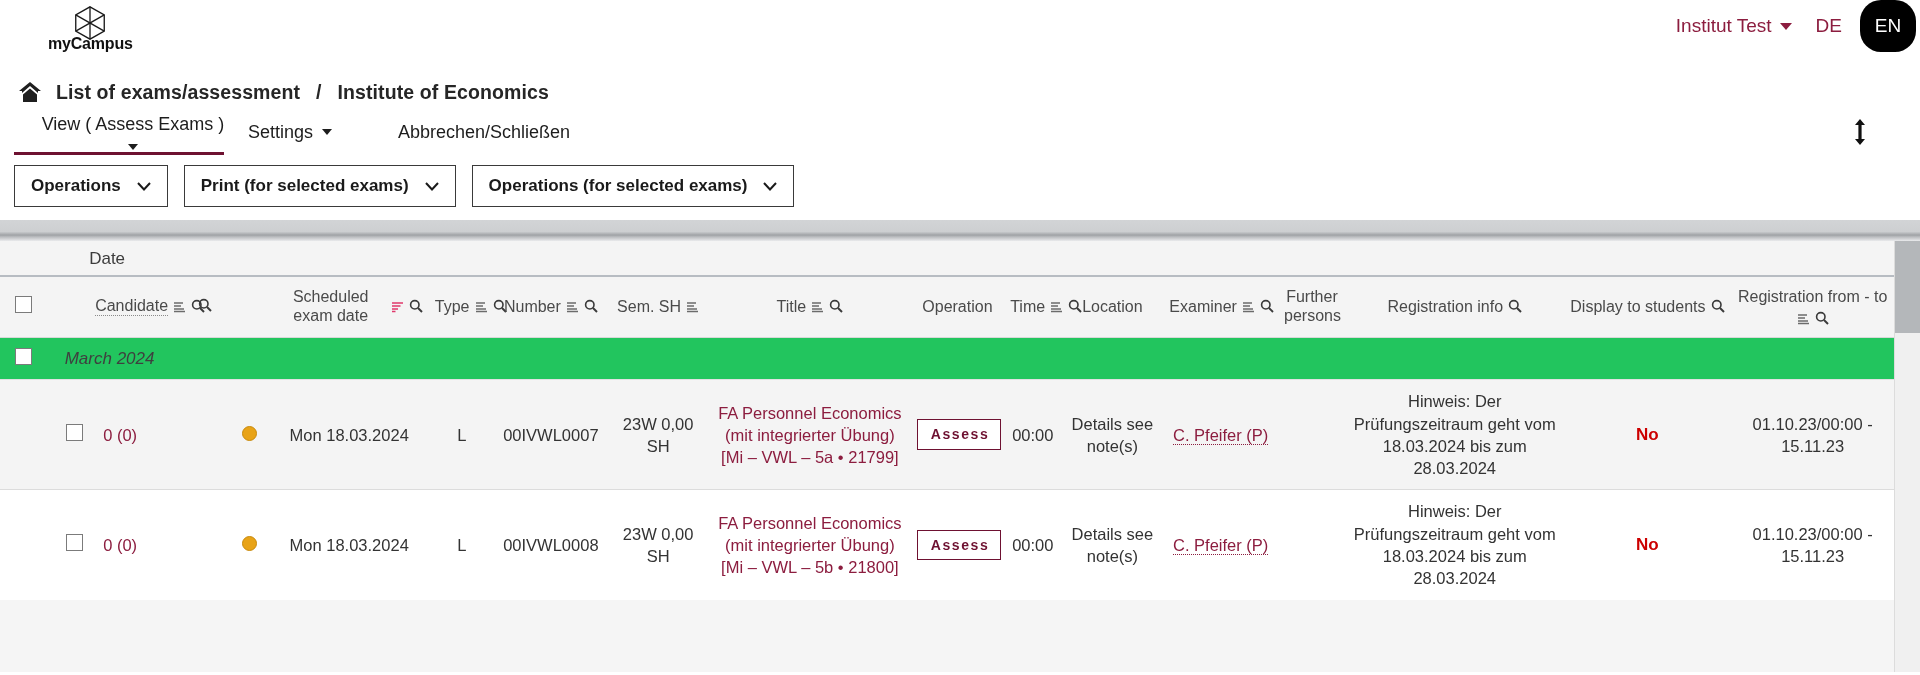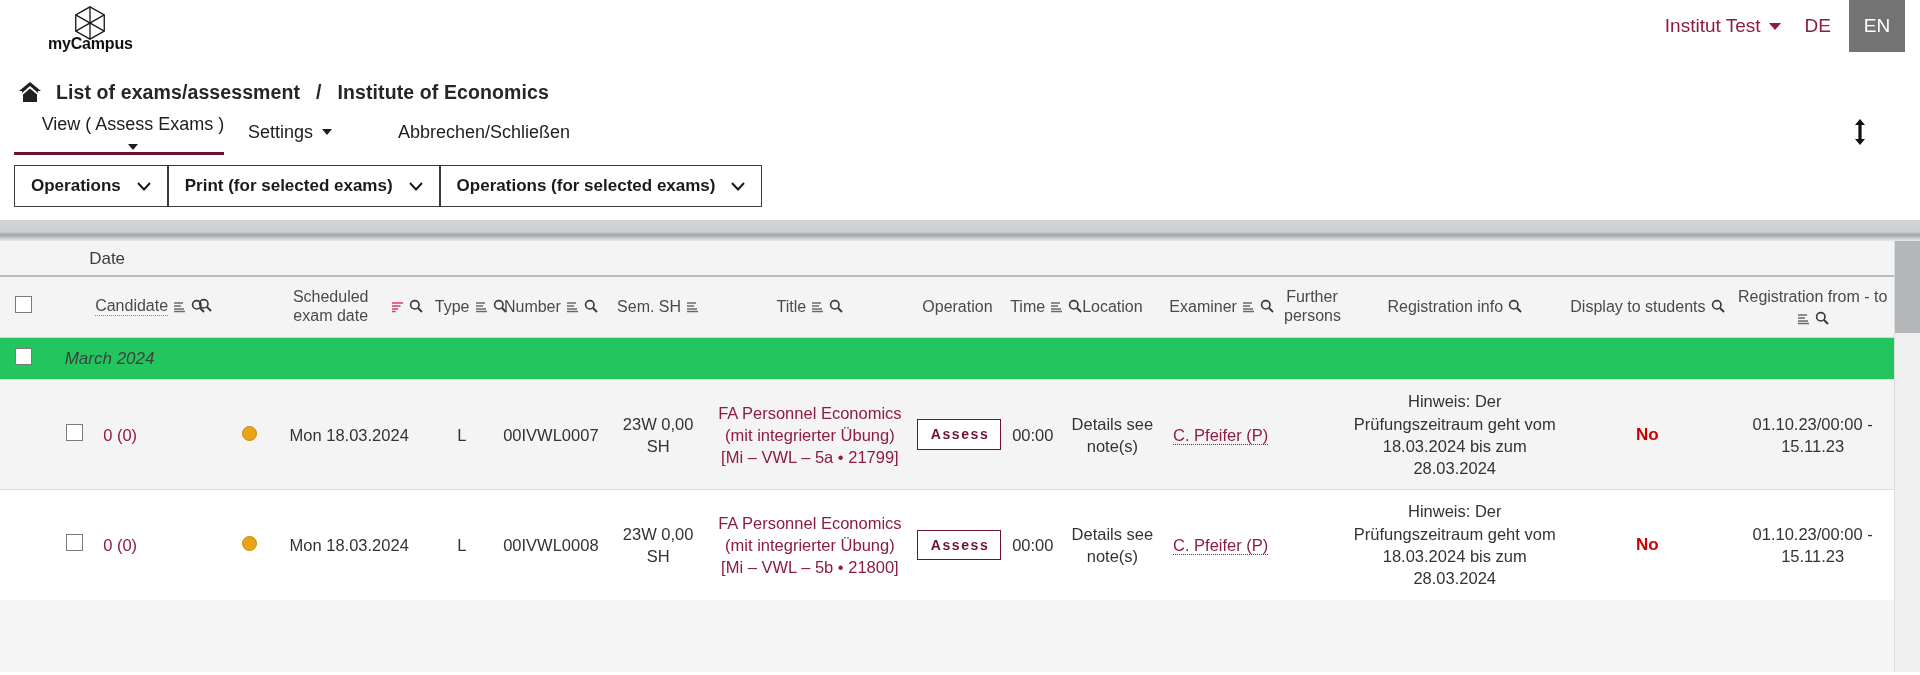--- a/index.html
+++ b/index.html
@@ -31,21 +31,21 @@
   .brand-logo { width: 38px; height: 38px; display:block; }
   .brand-name {
     font-size: 16px;
     font-weight: bold;
     color: #111111;
     letter-spacing: -0.2px;
     margin-top: -6px;
   }
   .topbar-right {
     position: absolute;
-    right: 15px; top: 0;
+    right: 4px; top: 0;
     height: 52px;
     display: flex;
     align-items: center;
   }
   .inst-menu {
     color: #8c1d3f;
     font-size: 19px;
     display: flex;
     align-items: center;
     gap: 8px;
@@ -59,29 +59,30 @@
     border-top: 7px solid #8c1d3f;
     display: inline-block;
   }
   .lang-de {
     color: #8c1d3f;
     font-size: 19px;
     padding: 0 18px;
     cursor: pointer;
   }
   .lang-en {
-    background: #737373;
+    background: #000000;
     color: #ffffff;
     font-size: 19px;
     width: 56px;
     height: 52px;
     display: flex;
     align-items: center;
     justify-content: center;
     cursor: pointer;
+    border-radius: 21px;
   }
 
   
   .breadcrumb {
     display: flex;
     align-items: center;
     gap: 14px;
     padding: 2px 0 6px 18px;
     height: 36px;
     margin-top: 24px;
@@ -134,20 +135,21 @@
   
   .active-underline {
     height: 3px;
     background: #6e1131;
     width: 210px;
     margin-left: 14px;
   }
   .toolbar {
     display: flex;
     align-items: center;
+    gap: 16px;
     padding: 10px 0 12px 14px;
   }
   .btn {
     border: 1px solid #3a3a3a;
     background: #ffffff;
     height: 42px;
     display: flex;
     align-items: center;
     gap: 16px;
     padding: 0 16px;

